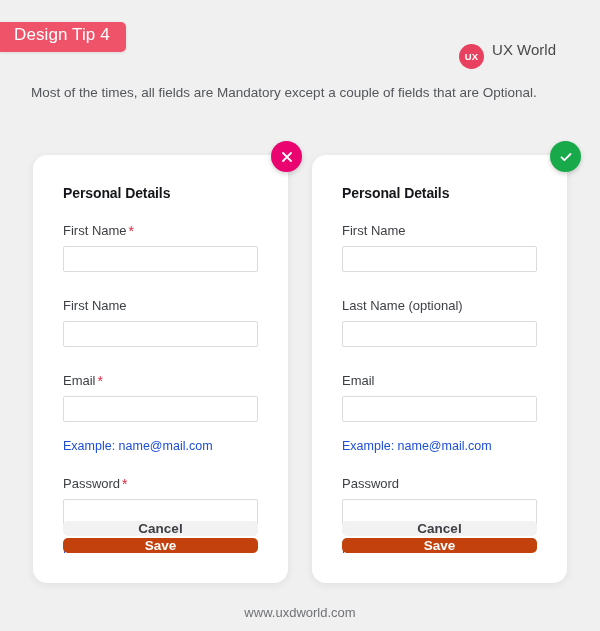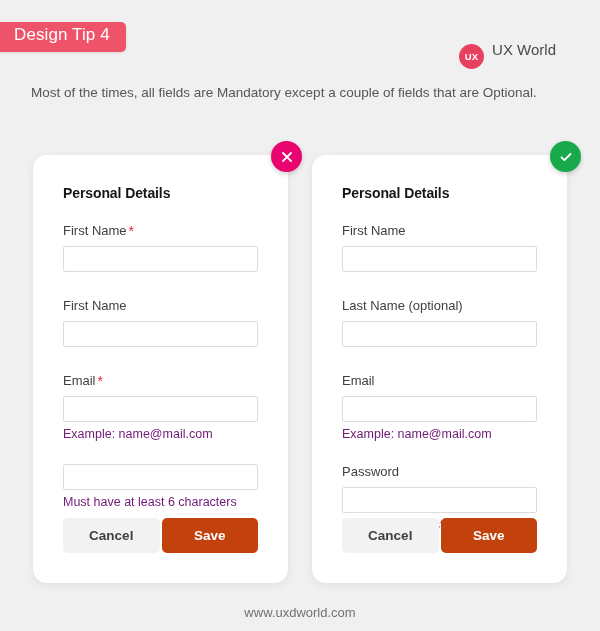--- a/index.html
+++ b/index.html
@@ -138,35 +138,36 @@
     width: 100%;
     height: 26px;
     border: 1px solid #dcdcdc;
     border-radius: 2px;
     background: #ffffff;
     display: block;
   }
 
   .field-hint {
     font-size: 12.5px;
-    color: #701a75;
-    margin-top: 5px;
+    color: #1d4ed8;
+    margin-top: 17px;
     line-height: 15px;
   }
 
   .spacer-sm { height: 12px; }
   .spacer-md { height: 16px; }
 
   .card-actions {
     position: absolute;
     left: 30px;
     right: 30px;
     bottom: 30px;
     display: flex;
     gap: 2px;
+    flex-direction: column;
   }
   .btn {
     flex: 1;
     height: 35px;
     border: none;
     border-radius: 5px;
     font-size: 13.5px;
     font-weight: bold;
     font-family: inherit;
     cursor: pointer;
@@ -242,20 +243,23 @@
       <div class="field-label">
         <span>Email</span><span class="req">*</span>
       </div>
       <input class="field-input" type="text" style="">
       <div class="field-hint">Example: name@mail.com</div>
     </div>
 
     <div class="spacer-sm"></div>
 
     <div class="field">
+      <div class="field-label">
+        <span>Password</span><span class="req">*</span>
+      </div>
       <input class="field-input" type="password" style="">
       <div class="field-hint">Must have at least 6 characters</div>
     </div>
 
     <div class="card-actions">
       <button class="btn btn-cancel">Cancel</button>
       <button class="btn btn-save">Save</button>
     </div>
   </div>
 

